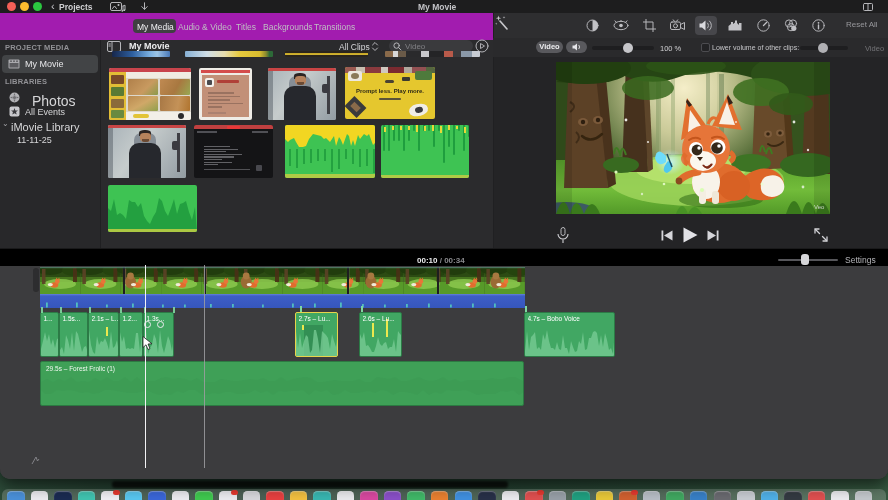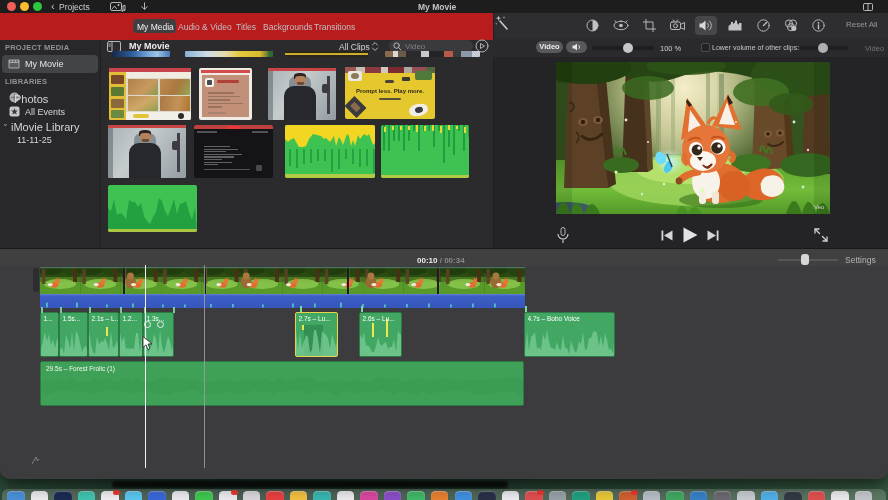--- a/index.html
+++ b/index.html
@@ -58,40 +58,40 @@
     <div class="a" style="left:854.8px;top:0;width:17.5px;height:17px;background:#c4c8cc;border-radius:4.5px;box-shadow:inset 0 1px 1px rgba(255,255,255,.35)"></div>
   </div>
 
 <div class="a" style="left:0;top:0;width:888px;height:479px;background:#2b2b2d;border-radius:0 0 10px 10px;overflow:hidden;box-shadow:0 6px 16px rgba(0,0,0,.6),inset 0 -1px 0 rgba(255,255,255,.12)">
 
   <div class="a" style="left:0;top:0;width:888px;height:13px;background:#1d1d1e">
     <div class="a" style="left:7px;top:1.5px;width:9px;height:9px;border-radius:50%;background:#f35f57"></div>
     <div class="a" style="left:20px;top:1.5px;width:9px;height:9px;border-radius:50%;background:#fdbc2e"></div>
     <div class="a" style="left:33px;top:1.5px;width:9px;height:9px;border-radius:50%;background:#2bc840"></div>
     <div class="a" style="left:51px;top:-0.5px;font-size:11px;color:#c4c4c8">‹</div>
-    <div class="a" style="left:59px;top:1.5px;font-size:8.5px;font-weight:normal;color:#cfcfd2">Projects</div>
+    <div class="a" style="left:59px;top:1.5px;font-size:8.5px;font-weight:bold;color:#cfcfd2">Projects</div>
     <svg class="a" style="left:110px;top:2px" width="16" height="10" viewBox="0 0 16 10">
       <rect x="0.5" y="0.5" width="11" height="8" rx="1.5" class="ic"></rect>
       <path d="M2.5 6.5 L4.5 4 L6.5 6.5" class="ic" stroke-width="0.9"></path>
       <circle cx="8.5" cy="3" r="1" fill="#c2c2c6"></circle>
       <path d="M13 4 v4.5 M13 4 l2 -0.8 v4.5" class="ic" stroke-width="0.9"></path>
       <circle cx="12.3" cy="8.8" r="0.9" fill="#c2c2c6"></circle>
         <circle cx="14.3" cy="8.2" r="0.9" fill="#c2c2c6"></circle>
     </svg>
     <svg class="a" style="left:140px;top:1.5px" width="9" height="10" viewBox="0 0 9 10">
       <path d="M4.5 0.8 v6.4 M1.8 4.6 L4.5 7.4 L7.2 4.6" class="ic" stroke-width="0.9"></path>
     </svg>
     <div class="a" style="left:418px;top:1.5px;font-size:8.5px;font-weight:bold;color:#c4c4c8">My Movie</div>
     <svg class="a" style="left:863px;top:2.5px" width="10" height="8" viewBox="0 0 10 8">
       <rect x="0.5" y="0.5" width="9" height="7" rx="1" class="ic" stroke-width="0.9"></rect>
       <line x1="5" y1="0.5" x2="5" y2="7.5" class="ic" stroke-width="0.9"></line>
     </svg>
   </div>
 
-  <div class="a" style="left:0;top:13px;width:493px;height:27px;background:#b91c1c">
+  <div class="a" style="left:0;top:13px;width:493px;height:27px;background:#a21caf">
     <div class="a" style="left:133px;top:6px;width:43px;height:14px;background:#3f3f42;border-radius:4px"></div>
     <div class="a" style="left:137px;top:9px;font-size:8.5px;color:#f0f0f2">My Media</div>
     <div class="a" style="left:178px;top:9px;font-size:8.5px;color:#bfbfc3">Audio &amp; Video</div>
     <div class="a" style="left:236px;top:9px;font-size:8.5px;color:#bfbfc3">Titles</div>
     <div class="a" style="left:263px;top:9px;font-size:8.5px;color:#bfbfc3">Backgrounds</div>
     <div class="a" style="left:314px;top:9px;font-size:8.5px;color:#bfbfc3">Transitions</div>
   </div>
 
   <div class="a" style="left:0;top:40px;width:100px;height:208px;background:#28282a">
     <div class="a" style="left:5px;top:3px;font-size:7.5px;font-weight:bold;color:#929296;letter-spacing:.2px">PROJECT MEDIA</div>
@@ -103,21 +103,21 @@
         <circle cx="6" cy="2.2" r="0.9" fill="#5c5c60"></circle>
         <circle cx="9" cy="2.2" r="0.9" fill="#5c5c60"></circle>
     </svg>
     <div class="a" style="left:25px;top:19px;font-size:9px;color:#e6e6e8">My Movie</div>
     <div class="a" style="left:5px;top:37px;font-size:7.5px;font-weight:bold;color:#929296;letter-spacing:.2px">LIBRARIES</div>
     <svg class="a" style="left:9px;top:52px" width="11" height="11" viewBox="0 0 11 11">
       <circle cx="5.5" cy="5.5" r="5" fill="#b2b2b6"></circle>
       <circle cx="5.5" cy="5.5" r="1.6" fill="#6e6e72"></circle>
       <path d="M5.5 1 L6.5 3.5 L4.5 3.5 Z M5.5 10 L6.5 7.5 L4.5 7.5 Z M1 5.5 L3.5 6.5 L3.5 4.5 Z M10 5.5 L7.5 6.5 L7.5 4.5 Z" fill="#6e6e72"></path>
     </svg>
-    <div class="a" style="left:14px;top:53px;font-size:11px;color:#d6d6d8">Photos</div>
+    <div class="a" style="left:32px;top:53px;font-size:14px;color:#d6d6d8">Photos</div>
     <svg class="a" style="left:9px;top:66px" width="11" height="11" viewBox="0 0 11 11">
       <rect x="0.5" y="0.5" width="10" height="10" rx="2" fill="#c8c8cc"></rect>
       <path d="M5.5 2 L6.4 4.4 L9 4.5 L7 6.1 L7.7 8.6 L5.5 7.2 L3.3 8.6 L4 6.1 L2 4.5 L4.6 4.4 Z" fill="#3a3a3e"></path>
     </svg>
     <div class="a" style="left:25px;top:67px;font-size:9px;color:#d6d6d8">All Events</div>
     <div class="a" style="left:2px;top:79px;font-size:8px;color:#a0a0a4">⌄</div>
     <div class="a" style="left:11px;top:81px;font-size:11px;color:#d6d6d8">iMovie Library</div>
     <div class="a" style="left:17px;top:95px;font-size:9px;color:#d6d6d8">11-11-25</div>
   </div>
 
@@ -522,21 +522,21 @@
   <svg class="a" style="left:707px;top:230px" width="12" height="11" viewBox="0 0 12 11">
     <rect x="9.7" y="0.5" width="1.8" height="10" fill="#d6d6da"></rect>
     <path d="M0.5 0.5 V10.5 L9 5.5 Z" fill="#d6d6da"></path>
   </svg>
   <svg class="a" style="left:814px;top:228px" width="14" height="14" viewBox="0 0 14 14">
     <path d="M1 5 V1 H5 M9 13 H13 V9" fill="none" stroke="#d2d2d6" stroke-width="1.3" stroke-linecap="round"></path>
     <line x1="1.5" y1="1.5" x2="5.5" y2="5.5" stroke="#d2d2d6" stroke-width="1.3" stroke-linecap="round"></line>
     <line x1="12.5" y1="12.5" x2="8.5" y2="8.5" stroke="#d2d2d6" stroke-width="1.3" stroke-linecap="round"></line>
   </svg>
 
-  <div class="a" style="left:0;top:248px;width:888px;height:18px;background:#404040;border-top:1px solid #1a1a1b;box-sizing:border-box">
+  <div class="a" style="left:0;top:248px;width:888px;height:18px;background:#000000;border-top:1px solid #1a1a1b;box-sizing:border-box">
     <div class="a" style="left:417px;top:7px;font-size:8px;font-weight:bold;color:#ebebed">00:10 <span style="color:#8a8a8e">/ 00:34</span></div>
     <div class="a" style="left:778px;top:10px;width:60px;height:2px;background:#56565a;border-radius:1px"></div>
     <div class="a" style="left:801px;top:5px;width:8px;height:11px;background:#d6d6d9;border-radius:3px"></div>
     <div class="a" style="left:845px;top:6px;font-size:8.5px;color:#b4b4b8">Settings</div>
   </div>
 
   <div class="a" style="left:0;top:266px;width:888px;height:213px;background:#3c3c3e">
   </div>
   <div class="a" style="left:33px;top:268px;width:6px;height:24px;background:#2d2d2f;border-radius:3px"></div>
 <div class="a" style="left:40px;top:267px;width:485px;height:27px;overflow:hidden"><svg width="485" height="27" viewBox="0 0 485 27">

